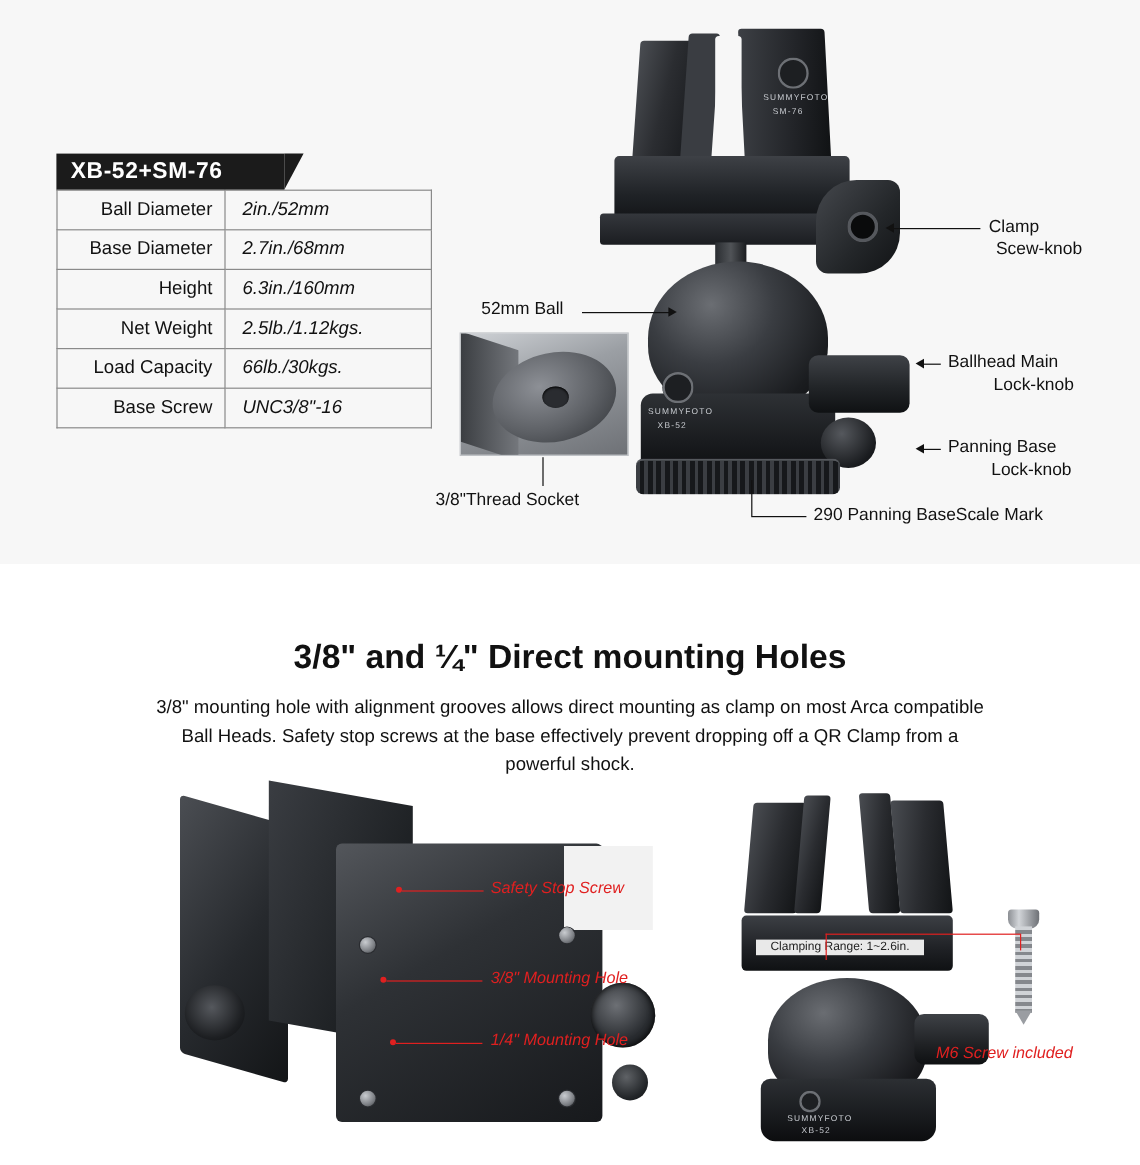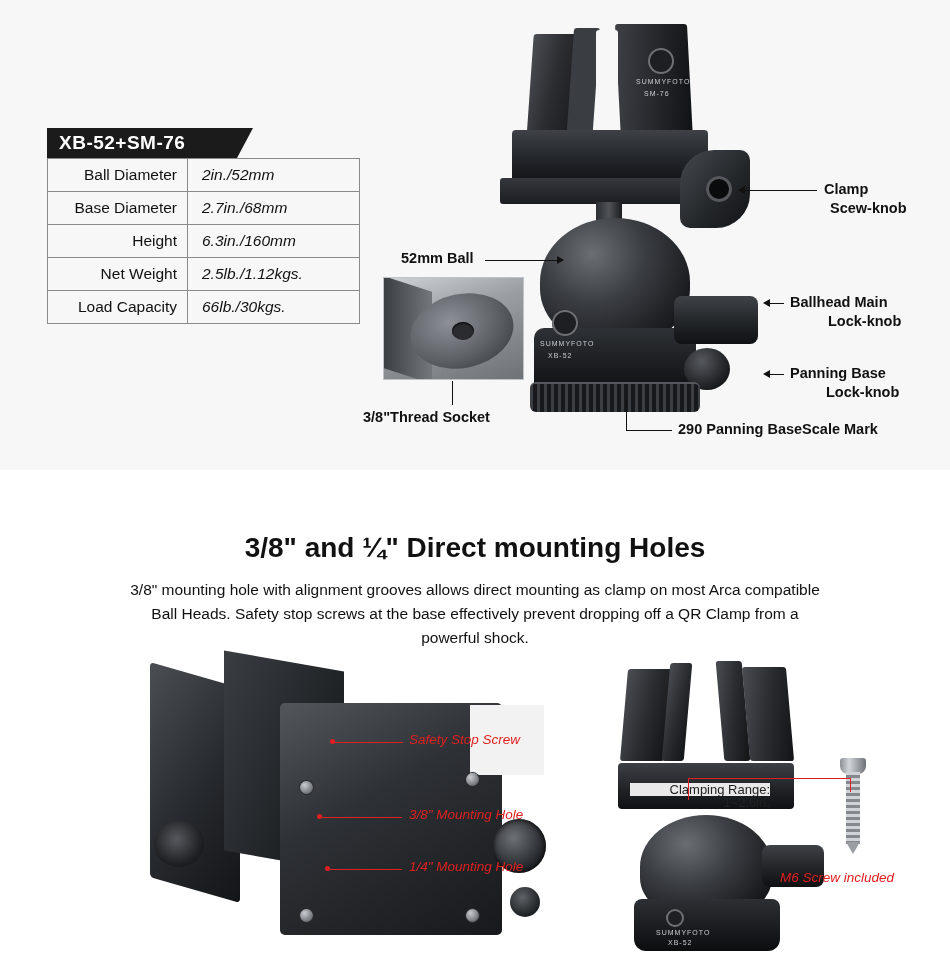--- a/index.html
+++ b/index.html
@@ -206,21 +206,20 @@
     transform: skewY(18deg);
   }
 
   
   .lbl {
     position: absolute;
     font-size: 14.5px;
     color: #111;
     line-height: 19px;
     white-space: nowrap;
-    font-weight: bold;
   }
   .lead {
     position: absolute;
     background: #111;
     height: 1px;
   }
   .lead-v {
     position: absolute;
     background: #111;
     width: 1px;
@@ -318,21 +317,21 @@
     border-radius: 3px;
   }
   .bh-body {
     position: absolute; left: 18px; top: 108px; width: 176px; height: 46px;
     background: linear-gradient(180deg,#3c3f44 0%, #1f2125 60%, #0f1113 100%);
     border-radius: 4px;
   }
   .bh-strip {
     position: absolute; left: 30px; top: 128px; width: 140px; height: 13px;
     background: #e9e9e9;
-    font-size: 13px; color: #222; text-align: right; line-height: 13px;
+    font-size: 10px; color: #222; text-align: center; line-height: 13px;
   }
   .bh-ball {
     position: absolute; left: 40px; top: 160px; width: 132px; height: 104px;
     border-radius: 50% 50% 40% 40%;
     background: radial-gradient(ellipse at 35% 28%, #6a6d72 0%, #393c41 40%, #18191c 78%, #0b0c0e 100%);
   }
   .bh-base {
     position: absolute; left: 34px; top: 244px; width: 146px; height: 52px;
     background: linear-gradient(180deg,#2c2f33 0%, #17191c 65%, #0c0d0f 100%);
     border-radius: 8px 8px 12px 12px;
@@ -399,20 +398,24 @@
         <td class="v">6.3in./160mm</td>
       </tr>
       <tr>
         <td class="k">Net Weight</td>
         <td class="v">2.5lb./1.12kgs.</td>
       </tr>
       <tr>
         <td class="k">Load Capacity</td>
         <td class="v">66lb./30kgs.</td>
       </tr>
+      <tr>
+        <td class="k">Base Screw</td>
+        <td class="v">UNC3/8"-16</td>
+      </tr>
     </tbody>
       </table>
   </div>
 
   <div class="hero-art">
     <div class="jaw jaw-l"></div>
     <div class="jaw jaw-l2"></div>
     <div class="jaw jaw-r"></div>
     <div class="jaw jaw-gap"></div>
     <div class="clamp-body"></div>

